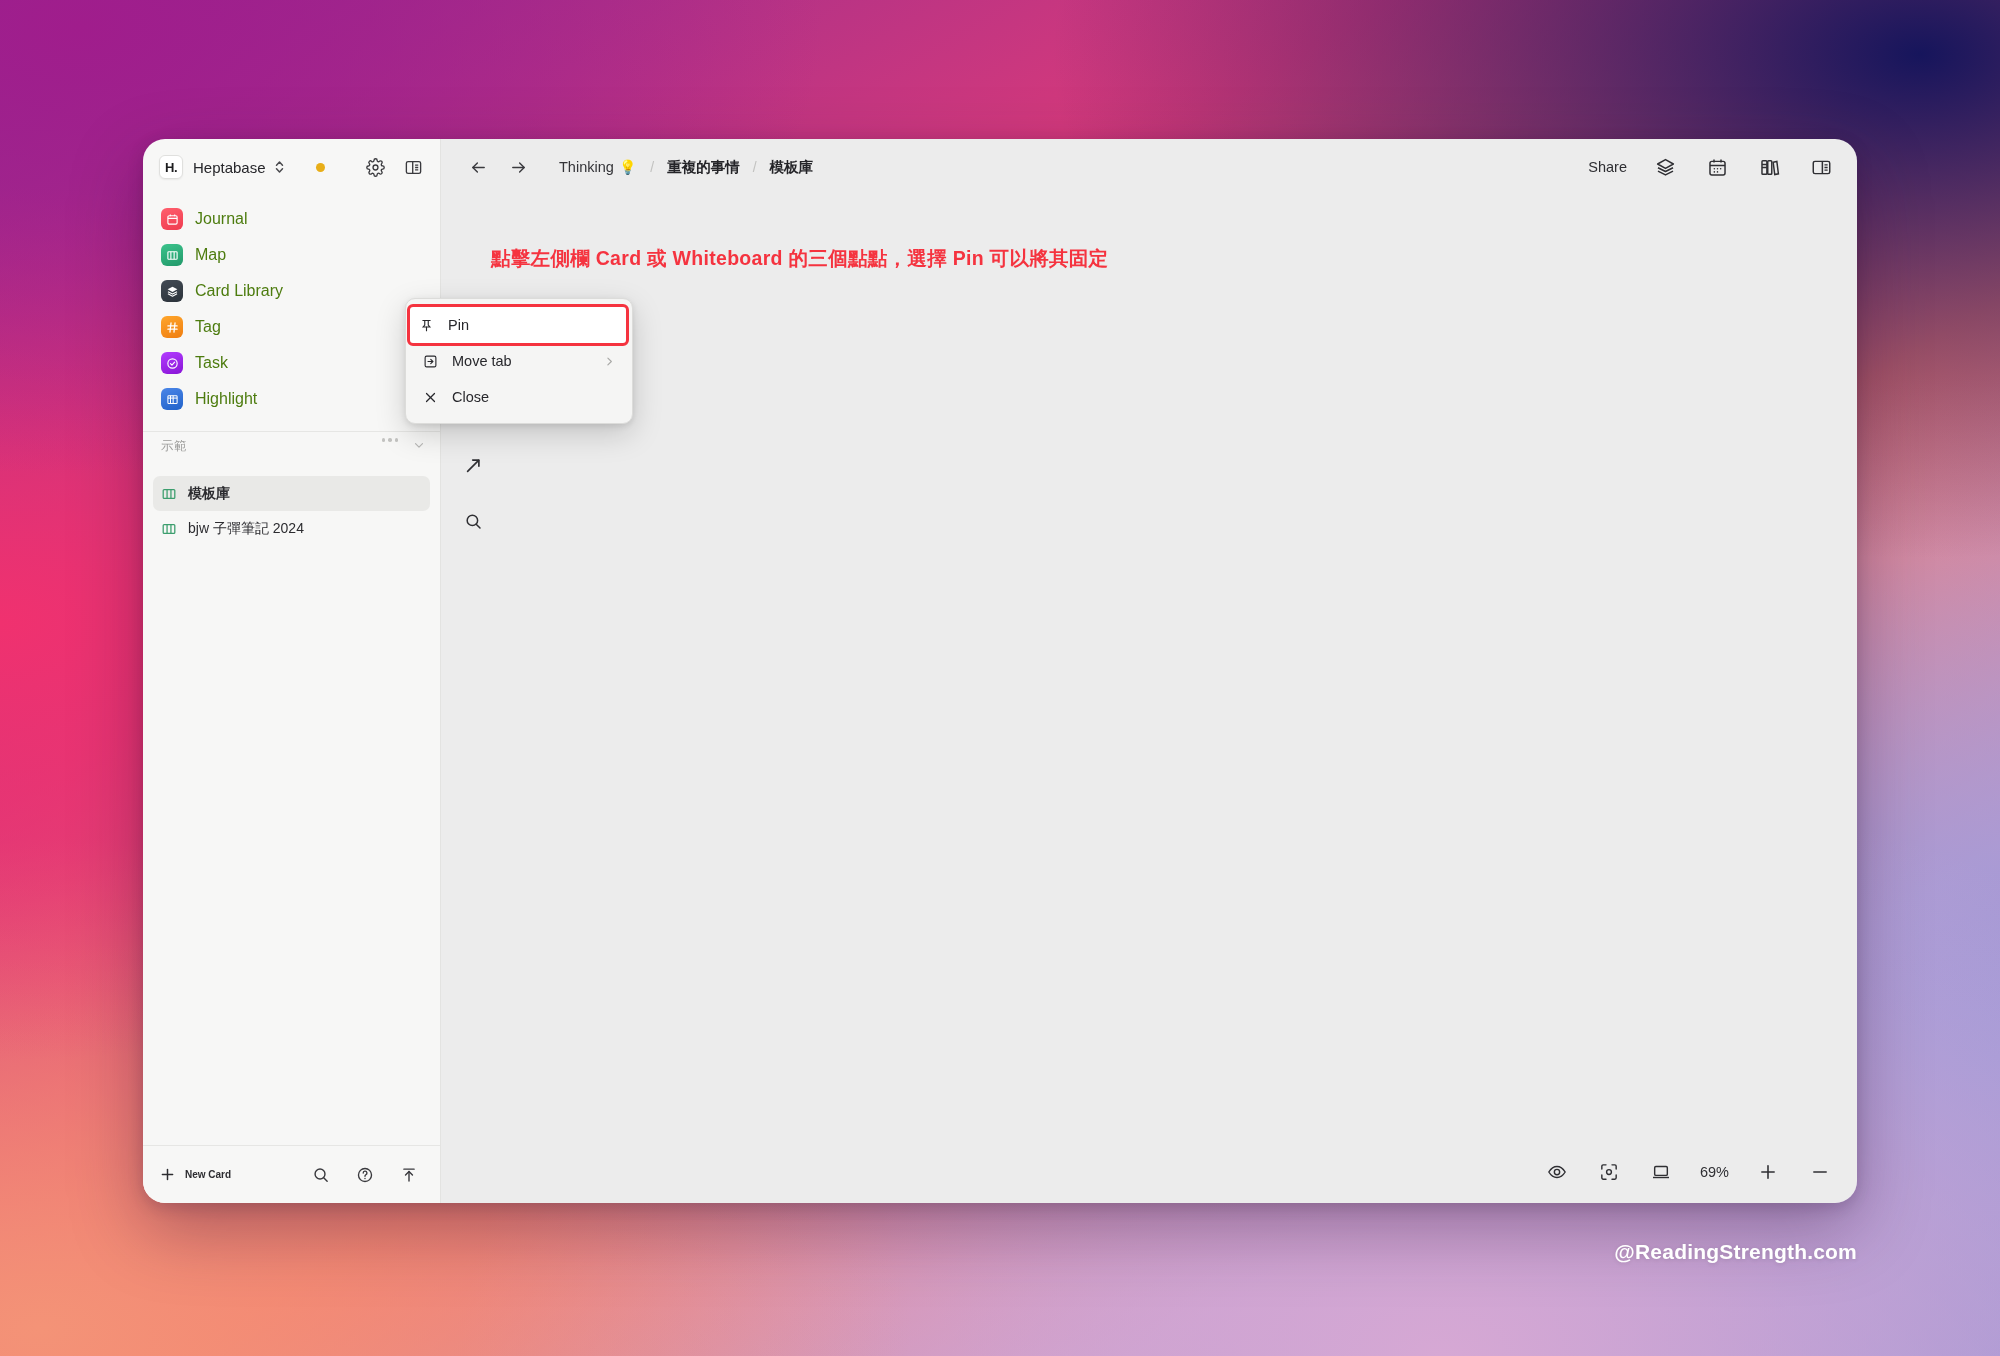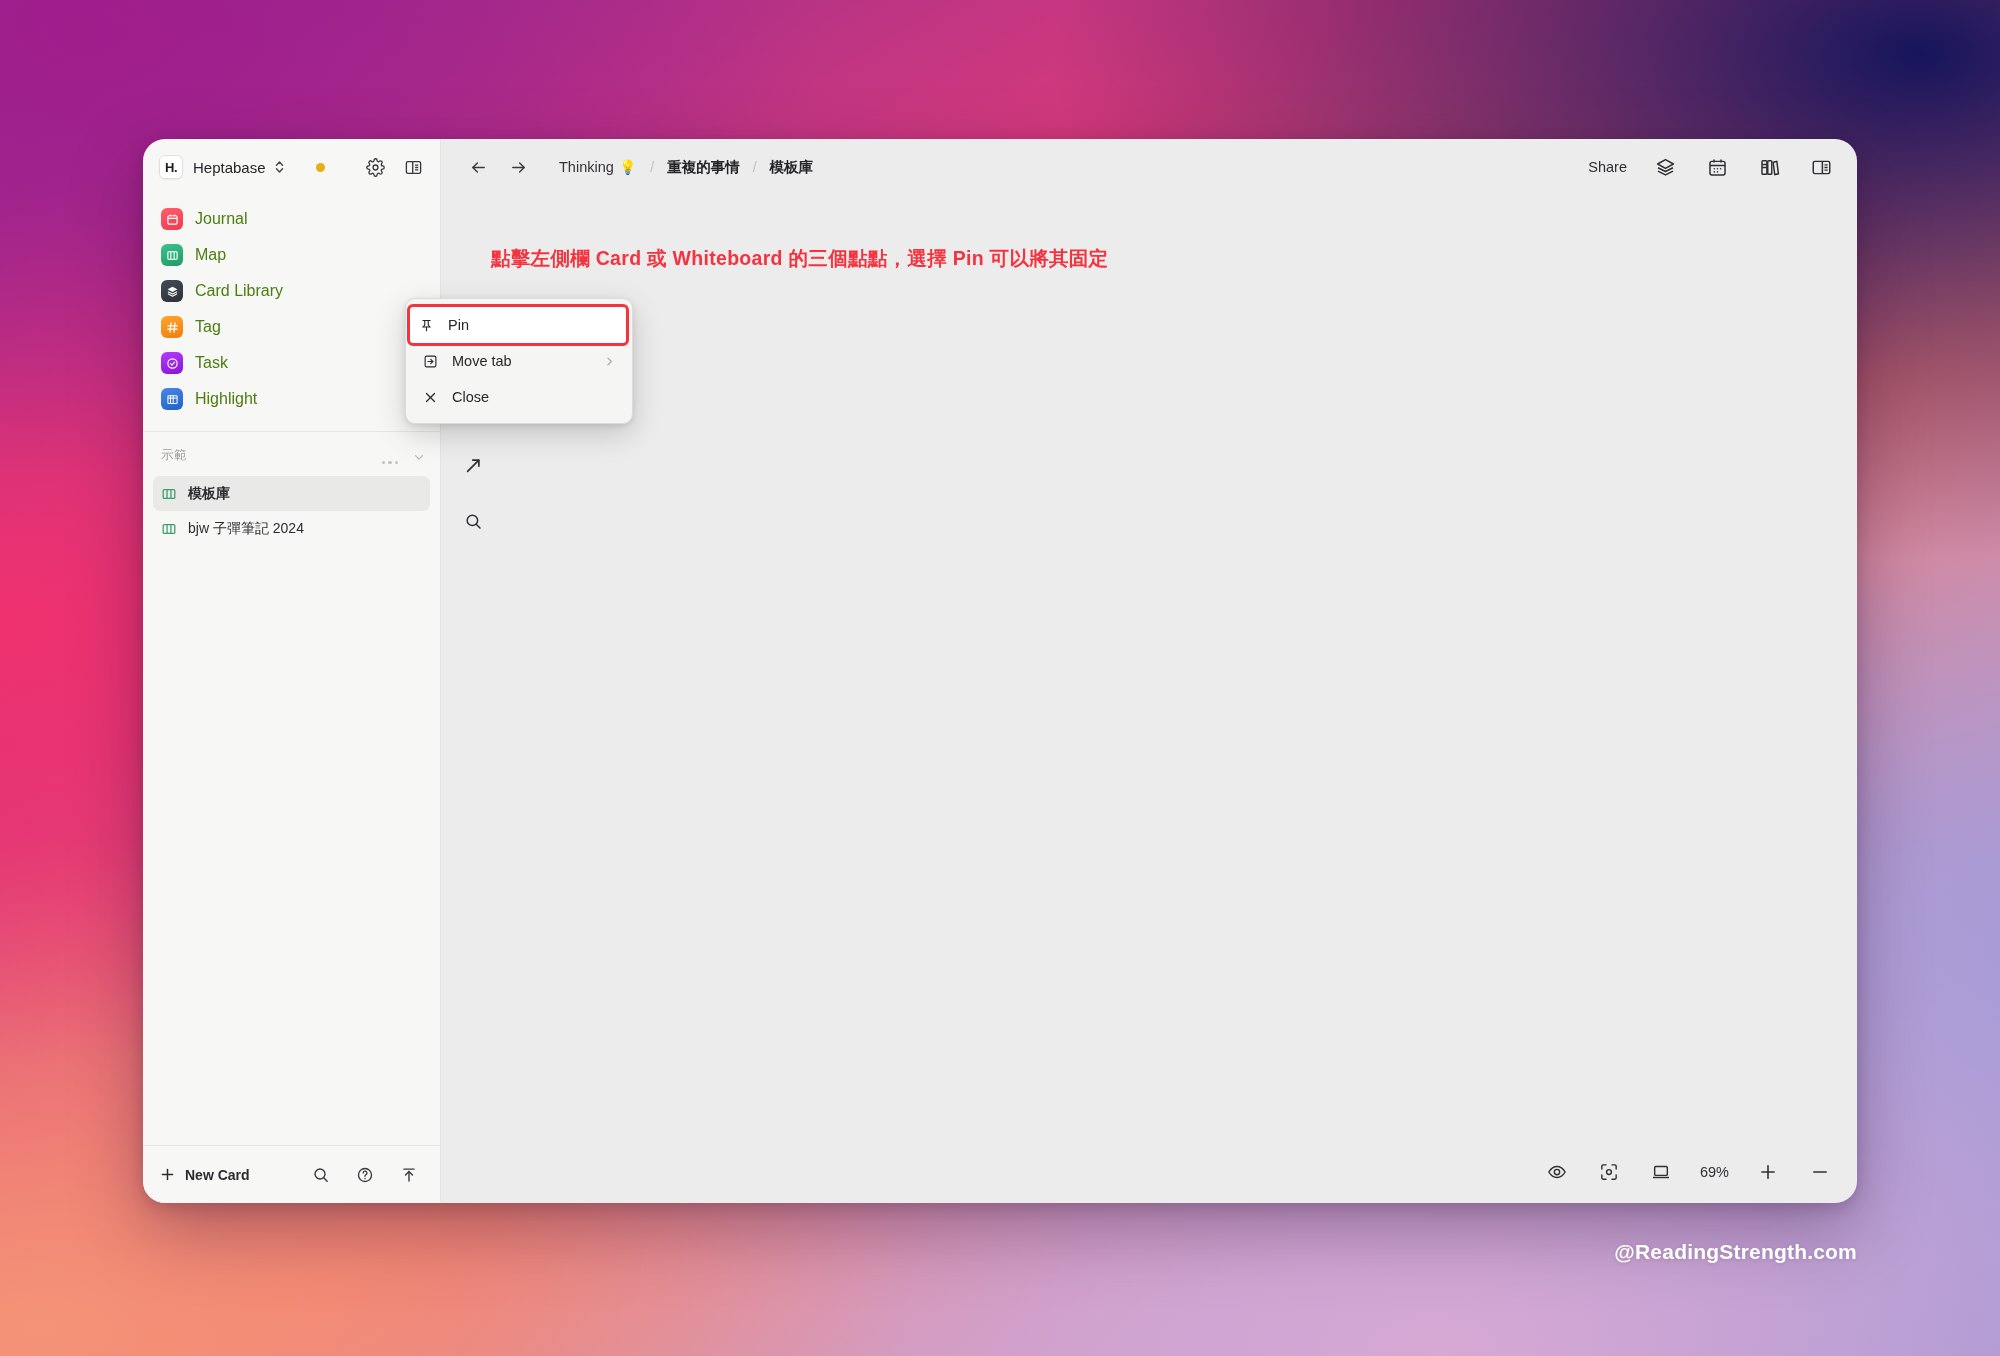--- a/index.html
+++ b/index.html
@@ -77,22 +77,22 @@
   .nav-ico {
     width: 22px; height: 22px; border-radius: 6px;
     display: flex; align-items: center; justify-content: center;
     color: #fff; font-size: 12px; flex: 0 0 22px;
   }
   .nav-label { font-size: 16px; color: #4d7c0f; }
 
   .sb-divider { height: 1px; background: #e6e6e4; margin: 14px 0 0 0; }
 
   .section-head {
-    display: flex; align-items: flex-end;
-    height: 38px; padding: 0 14px 12px 18px; margin-top: 6px; font-family: Liberation Serif, serif;
+    display: flex; align-items: flex-start;
+    height: 38px; padding: 0 14px 0 18px; margin-top: 6px; font-family: Liberation Serif, serif;
   }
   .section-title { font-size: 12.5px; color: #9a9a98; letter-spacing: .4px; }
   .section-head .sp { flex: 1; }
   .dots3 { display: flex; gap: 3px; margin-right: 14px; }
   .dots3 i { width: 3.5px; height: 3.5px; border-radius: 50%; background: #c3c3c1; display: block; }
 
   .tree { padding: 0 10px; }
   .tree-item {
     display: flex; align-items: center; gap: 11px;
     height: 35px; padding: 0 8px; border-radius: 7px;
@@ -101,21 +101,21 @@
   .tree-label { font-size: 14px; color: #2c2c30; }
   .tree-item.active .tree-label { font-weight: 700; }
 
   .sb-spacer { flex: 1; }
   .sb-footer {
     height: 58px; display: flex; align-items: center;
     padding: 0 18px 0 16px; border-top: 1px solid #e6e6e4;
     background: #f7f7f6;
   }
   .newcard { display: flex; align-items: center; gap: 9px; }
-  .newcard span { font-size: 14px; font-weight: 700; color: #2c2c30; }
+  .newcard span { font-size: 10px; font-weight: 700; color: #2c2c30; }
   .sb-footer .sp { flex: 1; }
   .foot-icon { width: 26px; height: 26px; display: flex; align-items: center; justify-content: center; }
   .foot-icon + .foot-icon { margin-left: 18px; }
 
   
   #main {
     flex: 1; height: 100%;
     background: #ececec;
     display: flex; flex-direction: column;
     position: relative;

